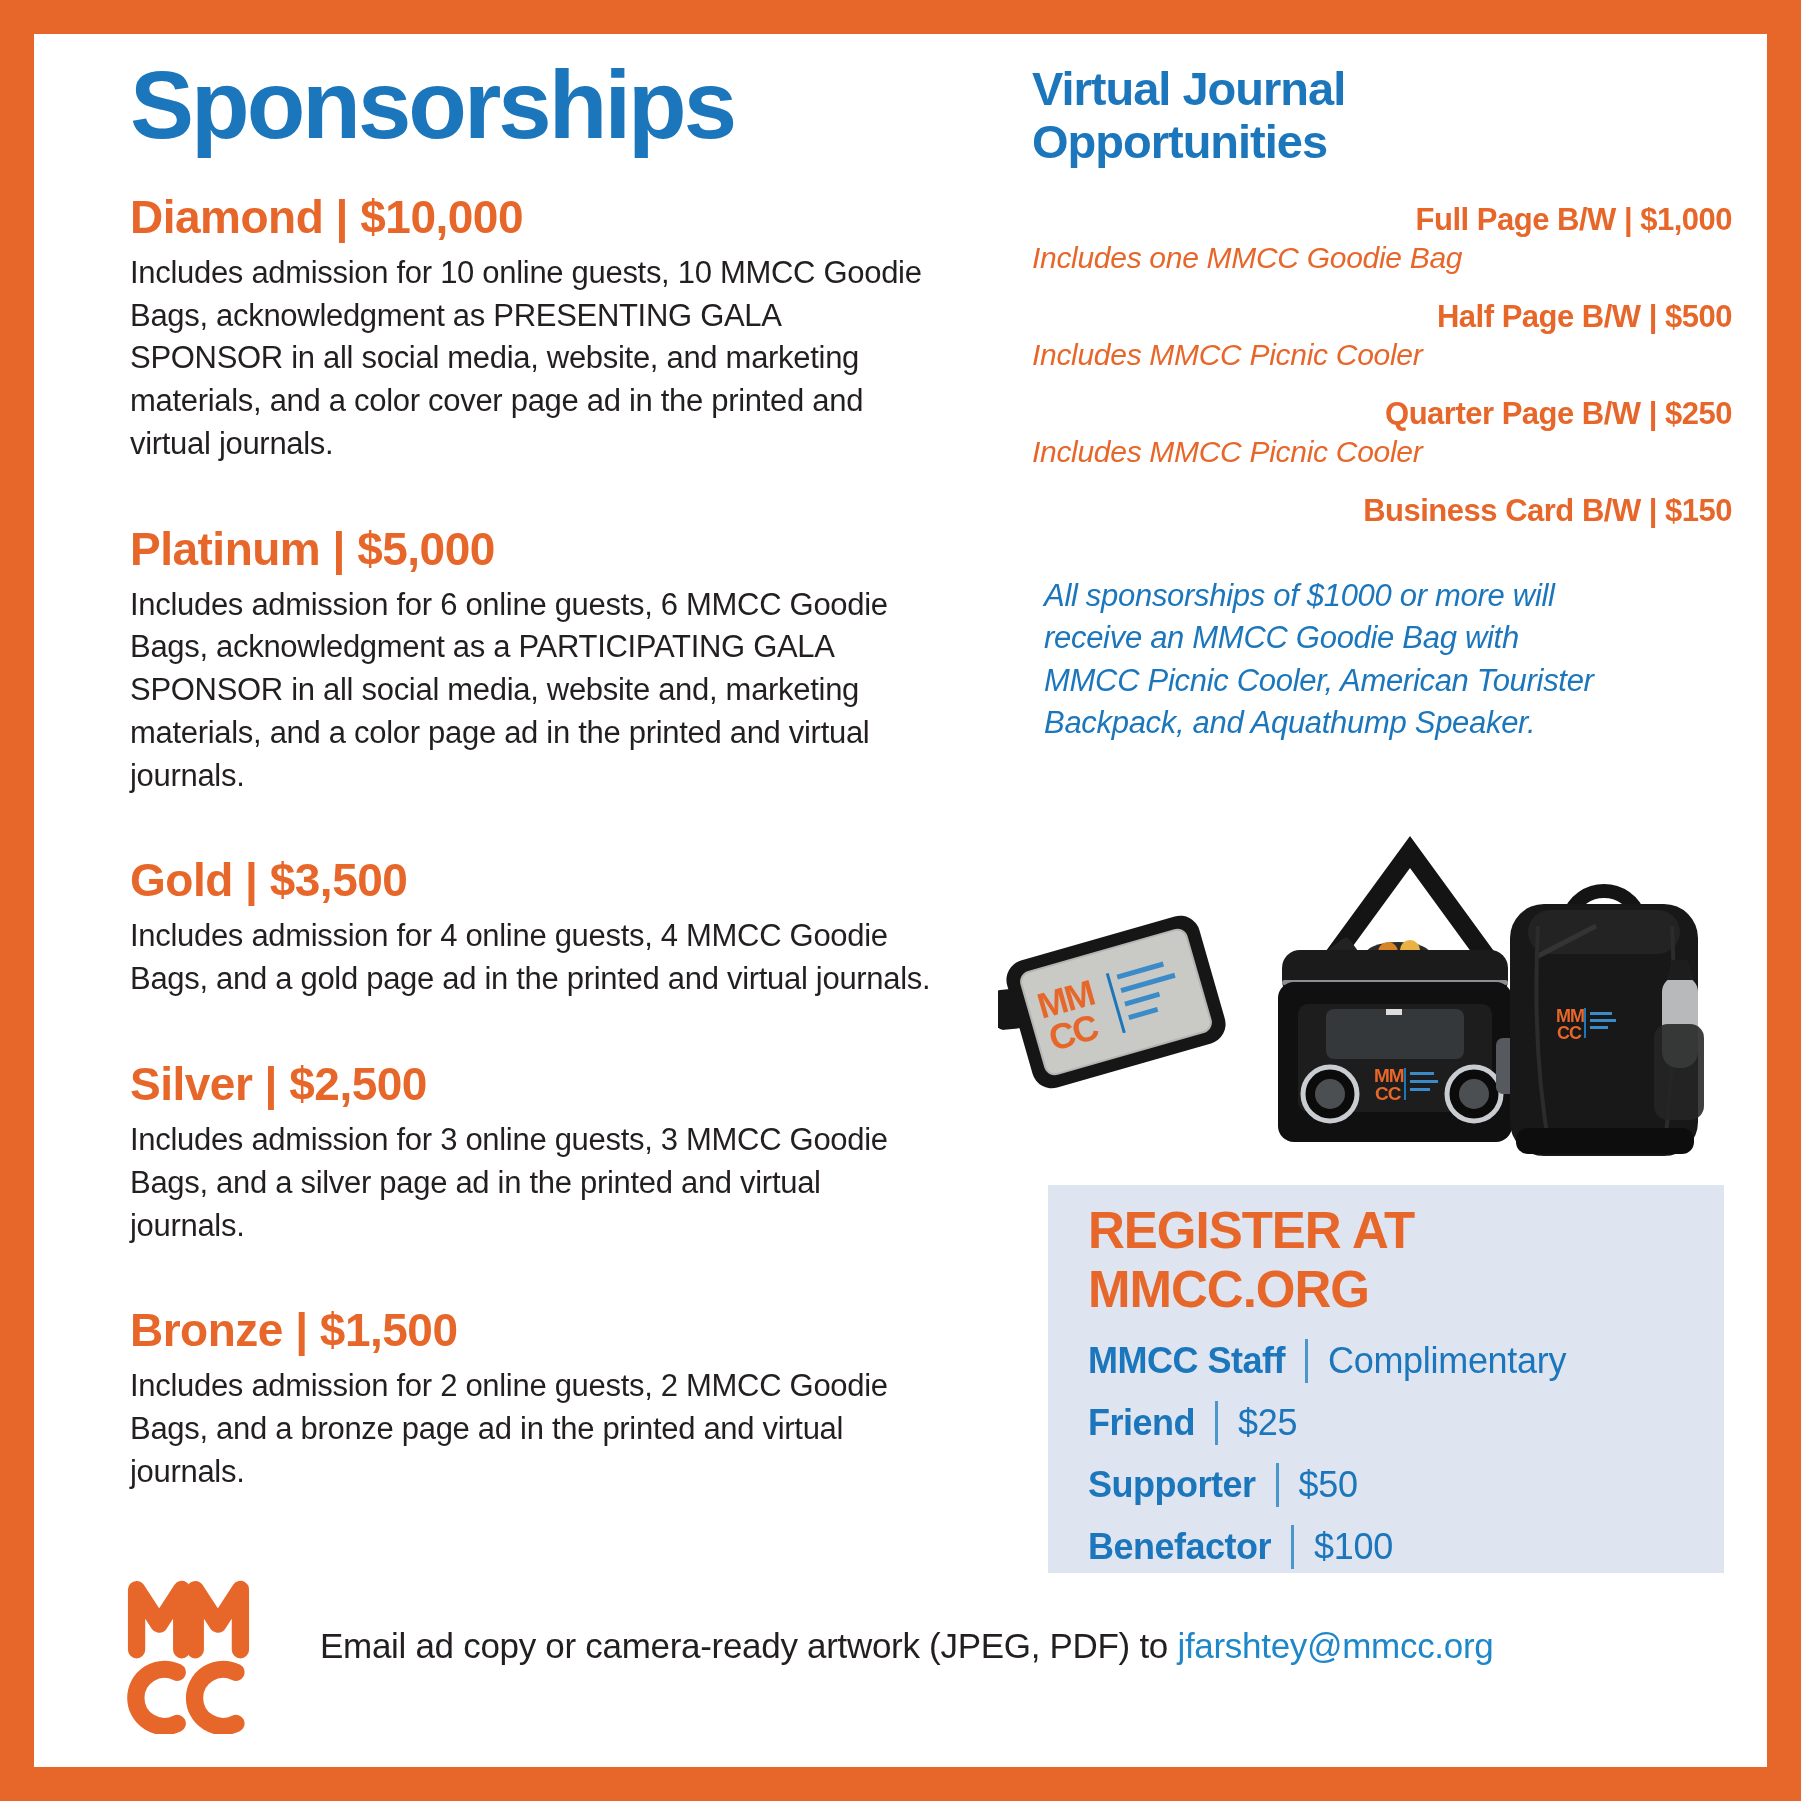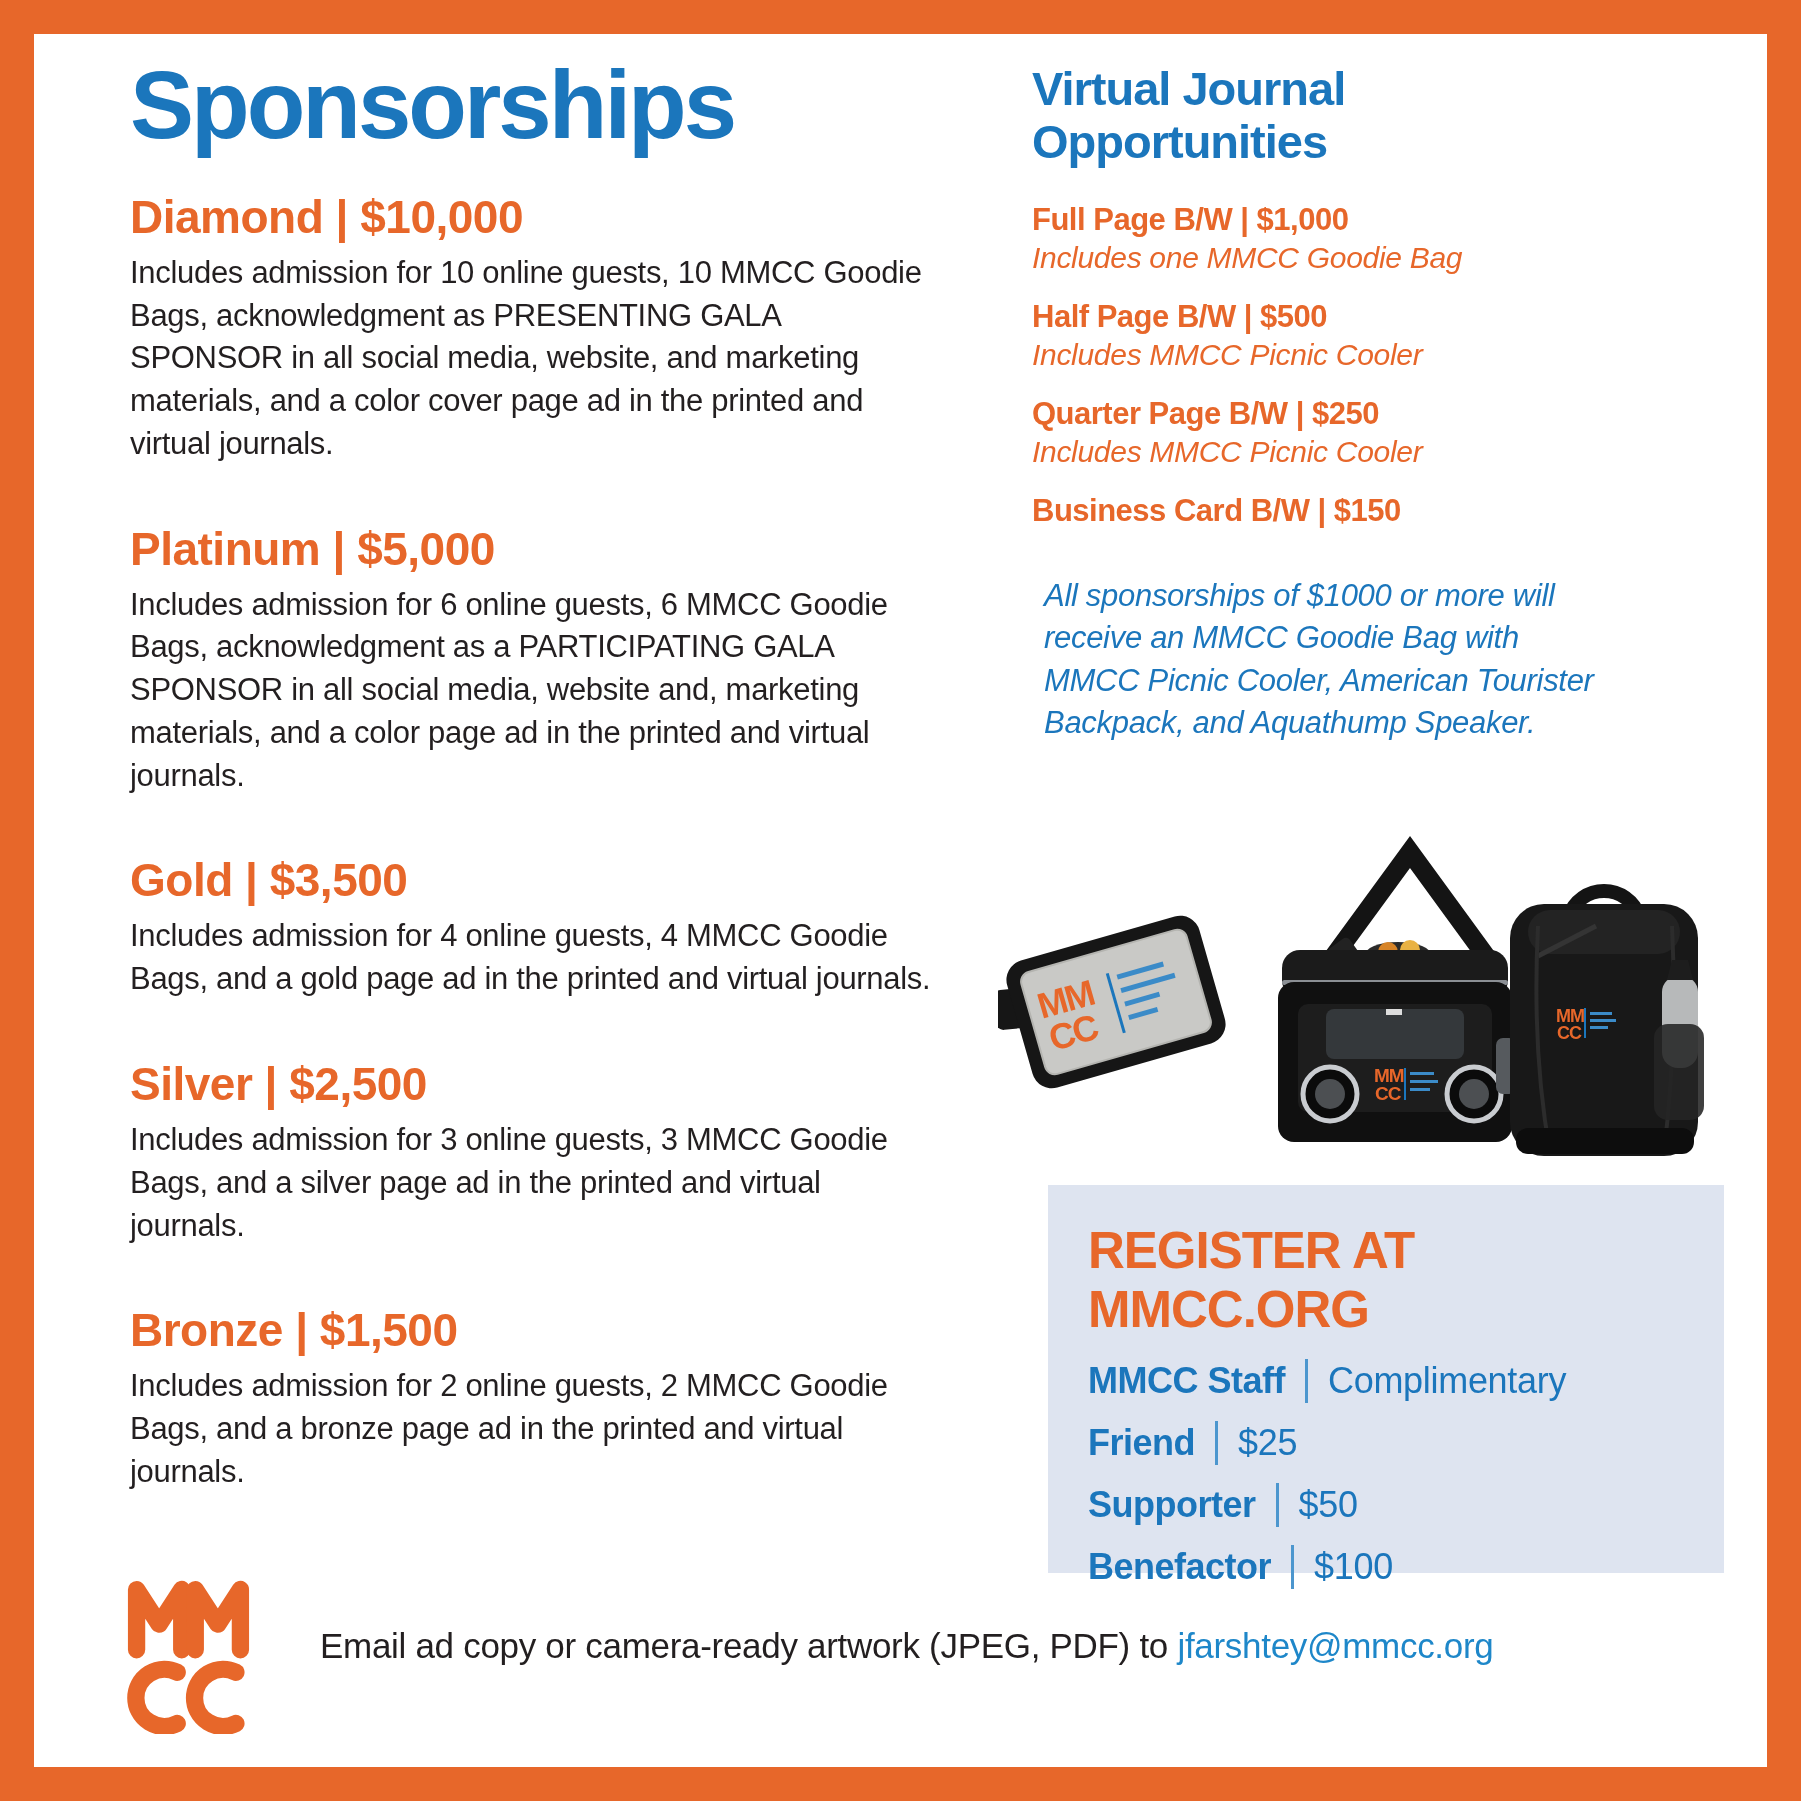--- a/index.html
+++ b/index.html
@@ -30,34 +30,34 @@
   }
   .tier-b{margin:0;font-size:31px;line-height:1.38;letter-spacing:-0.3px;}
 
   
   .right-col{position:absolute;left:1032px;top:62px;width:700px;}
   .vj-title{
     margin:0 0 34px 0;color:var(--blue);font-weight:bold;
     font-size:47px;line-height:1.13;letter-spacing:-1px;
   }
   .vj-item{margin-bottom:24px;}
-  .vj-h{margin:0;color:var(--orange);font-weight:bold;font-size:31px;letter-spacing:-0.5px;}
+  .vj-h{margin:0;color:var(--orange);font-weight:bold;font-size:31px;letter-spacing:-0.5px;text-align:right;}
   .vj-note{margin:3px 0 0 0;color:var(--orange);font-style:italic;font-size:30px;letter-spacing:-0.3px;}
   .bonus-note{
     margin:46px 0 0 12px;width:575px;color:var(--blue);font-style:italic;
     font-size:31px;line-height:1.36;letter-spacing:-0.3px;
   }
 
   
   .products{position:absolute;left:998px;top:826px;}
 
   
   .panel{
     position:absolute;left:1048px;top:1185px;width:676px;height:388px;
-    background:var(--panel);box-sizing:border-box;padding:36px 40px;
+    background:var(--panel);box-sizing:border-box;padding:16px 40px;
   }
   .panel-title{
     margin:0 0 20px 0;color:var(--orange);font-weight:bold;
     font-size:51px;letter-spacing:-1px;
   }
   .panel-row{display:flex;align-items:center;margin-top:18px;color:var(--blue);font-size:36px;}
   .panel-label{font-weight:bold;letter-spacing:-0.5px;}
   .panel-divider{width:3px;height:44px;background:#4C96CE;margin:0 20px;}
   .panel-value{letter-spacing:-0.3px;}
 

